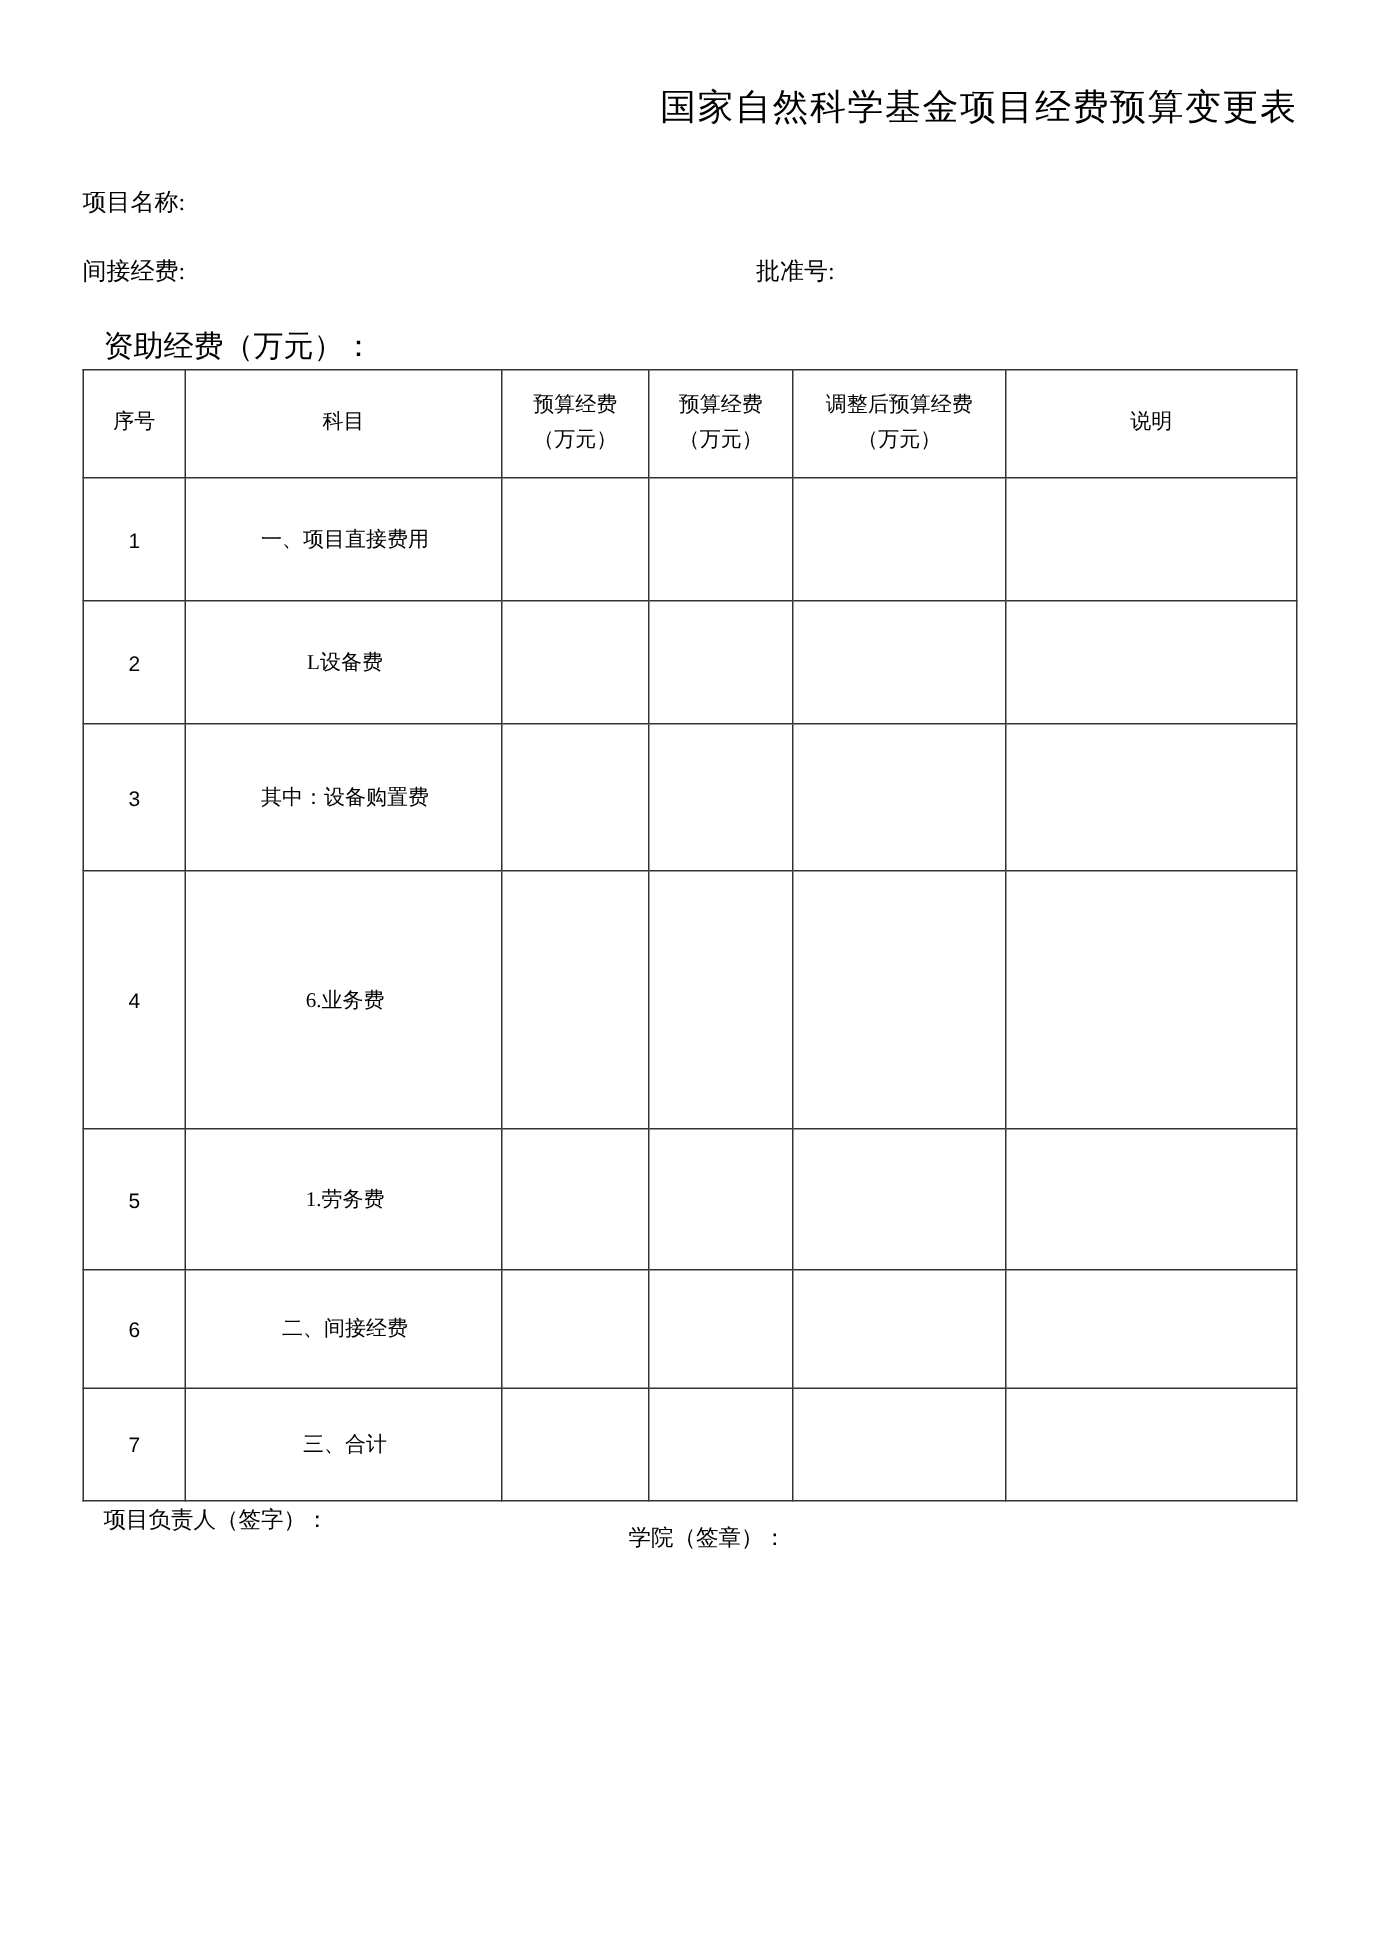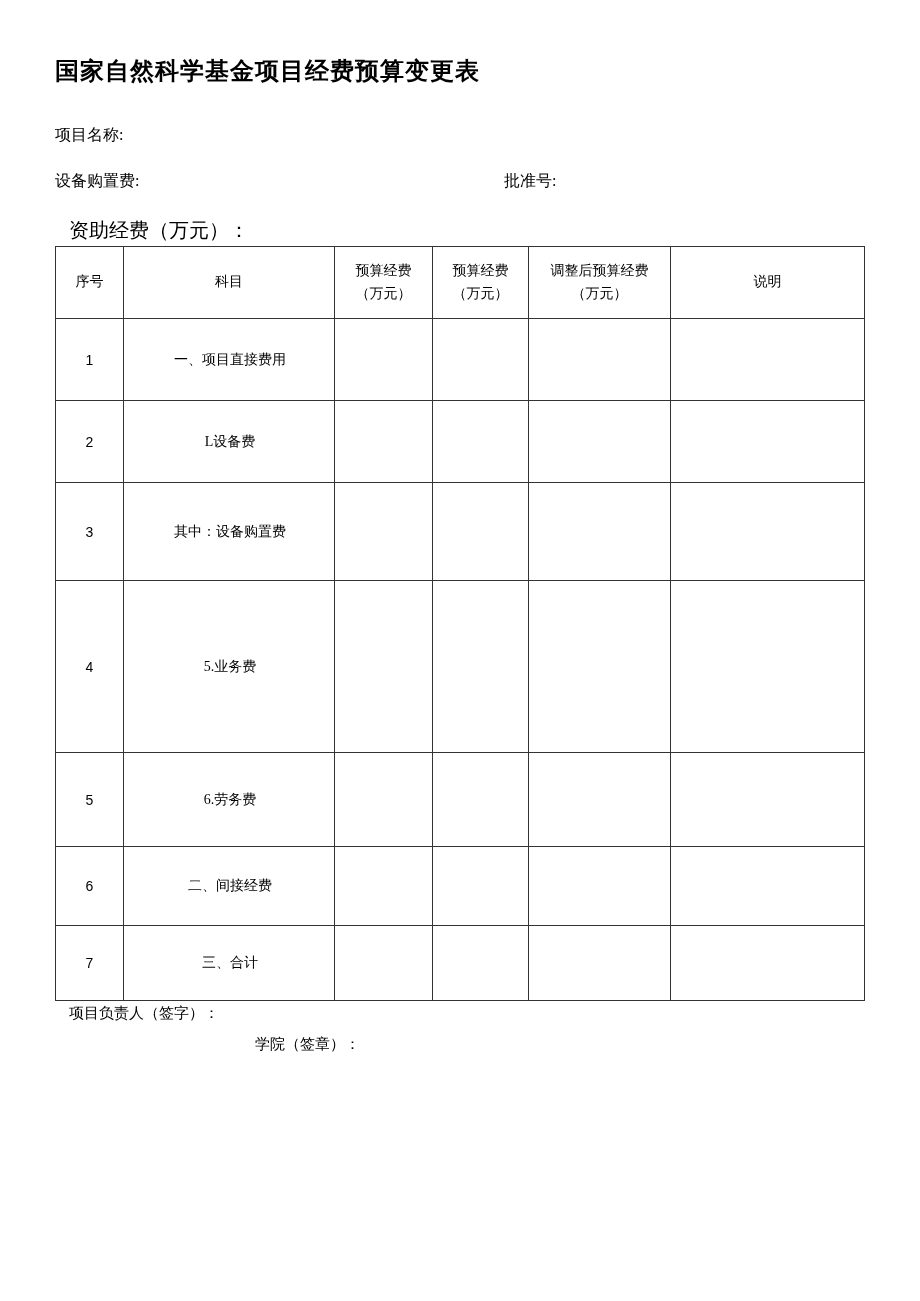--- a/index.html
+++ b/index.html
@@ -8,23 +8,23 @@
       padding: 0;
     }
     body {
       background: #ffffff;
       font-family: "SimSun", "宋体", serif;
       width: 920px;
       padding: 55px 55px 0 55px;
       color: #000000;
     }
     .title {
-      text-align: left;
+      text-align: right;
       font-size: 24px;
-      font-weight: bold;
+      font-weight: normal;
       margin-bottom: 38px;
       letter-spacing: 1px;
     }
     .meta-row {
       display: flex;
       font-size: 16px;
       margin-bottom: 25px;
     }
     .meta-left {
       width: 50%;
@@ -75,21 +75,20 @@
     .r4 { height: 172px; }
     .r5 { height: 94px; }
     .r6 { height: 79px; }
     .r7 { height: 75px; }
     .sig-block {
       font-size: 15px;
       margin-top: 3px;
     }
     .sig-row1 {
       display: flex;
-      flex-direction: column;
     }
     .sig-row1 .sig-left {
       padding-left: 14px;
     }
     .sig-row1 .sig-right {
       margin-left: 200px;
       margin-top: 12px;
     }
     .sig-row2 {
       margin-top: 105px;
@@ -99,21 +98,21 @@
 </head>
 <body>
 
 <h1 class="title">国家自然科学基金项目经费预算变更表</h1>
 
 <div class="meta-row">
   <div class="meta-left">项目名称:</div>
 </div>
 
 <div class="meta-row">
-  <div class="meta-left">设备购置费:</div>
+  <div class="meta-left">间接经费:</div>
   <div class="meta-right">批准号:</div>
 </div>
 
 <div class="funding-label">资助经费（万元）：</div>
 
 <table>
   <colgroup>
     <col class="col-seq">
     <col class="col-subject">
     <col class="col-budget">
@@ -154,29 +153,29 @@
     <tr class="r3">
       <td class="seq">3</td>
       <td class="subject">其中：设备购置费</td>
       <td></td>
       <td></td>
       <td></td>
       <td></td>
     </tr>
     <tr class="r4">
       <td class="seq">4</td>
-      <td class="subject">5.业务费</td>
+      <td class="subject">6.业务费</td>
       <td></td>
       <td></td>
       <td></td>
       <td></td>
     </tr>
     <tr class="r5">
       <td class="seq">5</td>
-      <td class="subject">6.劳务费</td>
+      <td class="subject">1.劳务费</td>
       <td></td>
       <td></td>
       <td></td>
       <td></td>
     </tr>
     <tr class="r6">
       <td class="seq">6</td>
       <td class="subject">二、间接经费</td>
       <td></td>
       <td></td>

